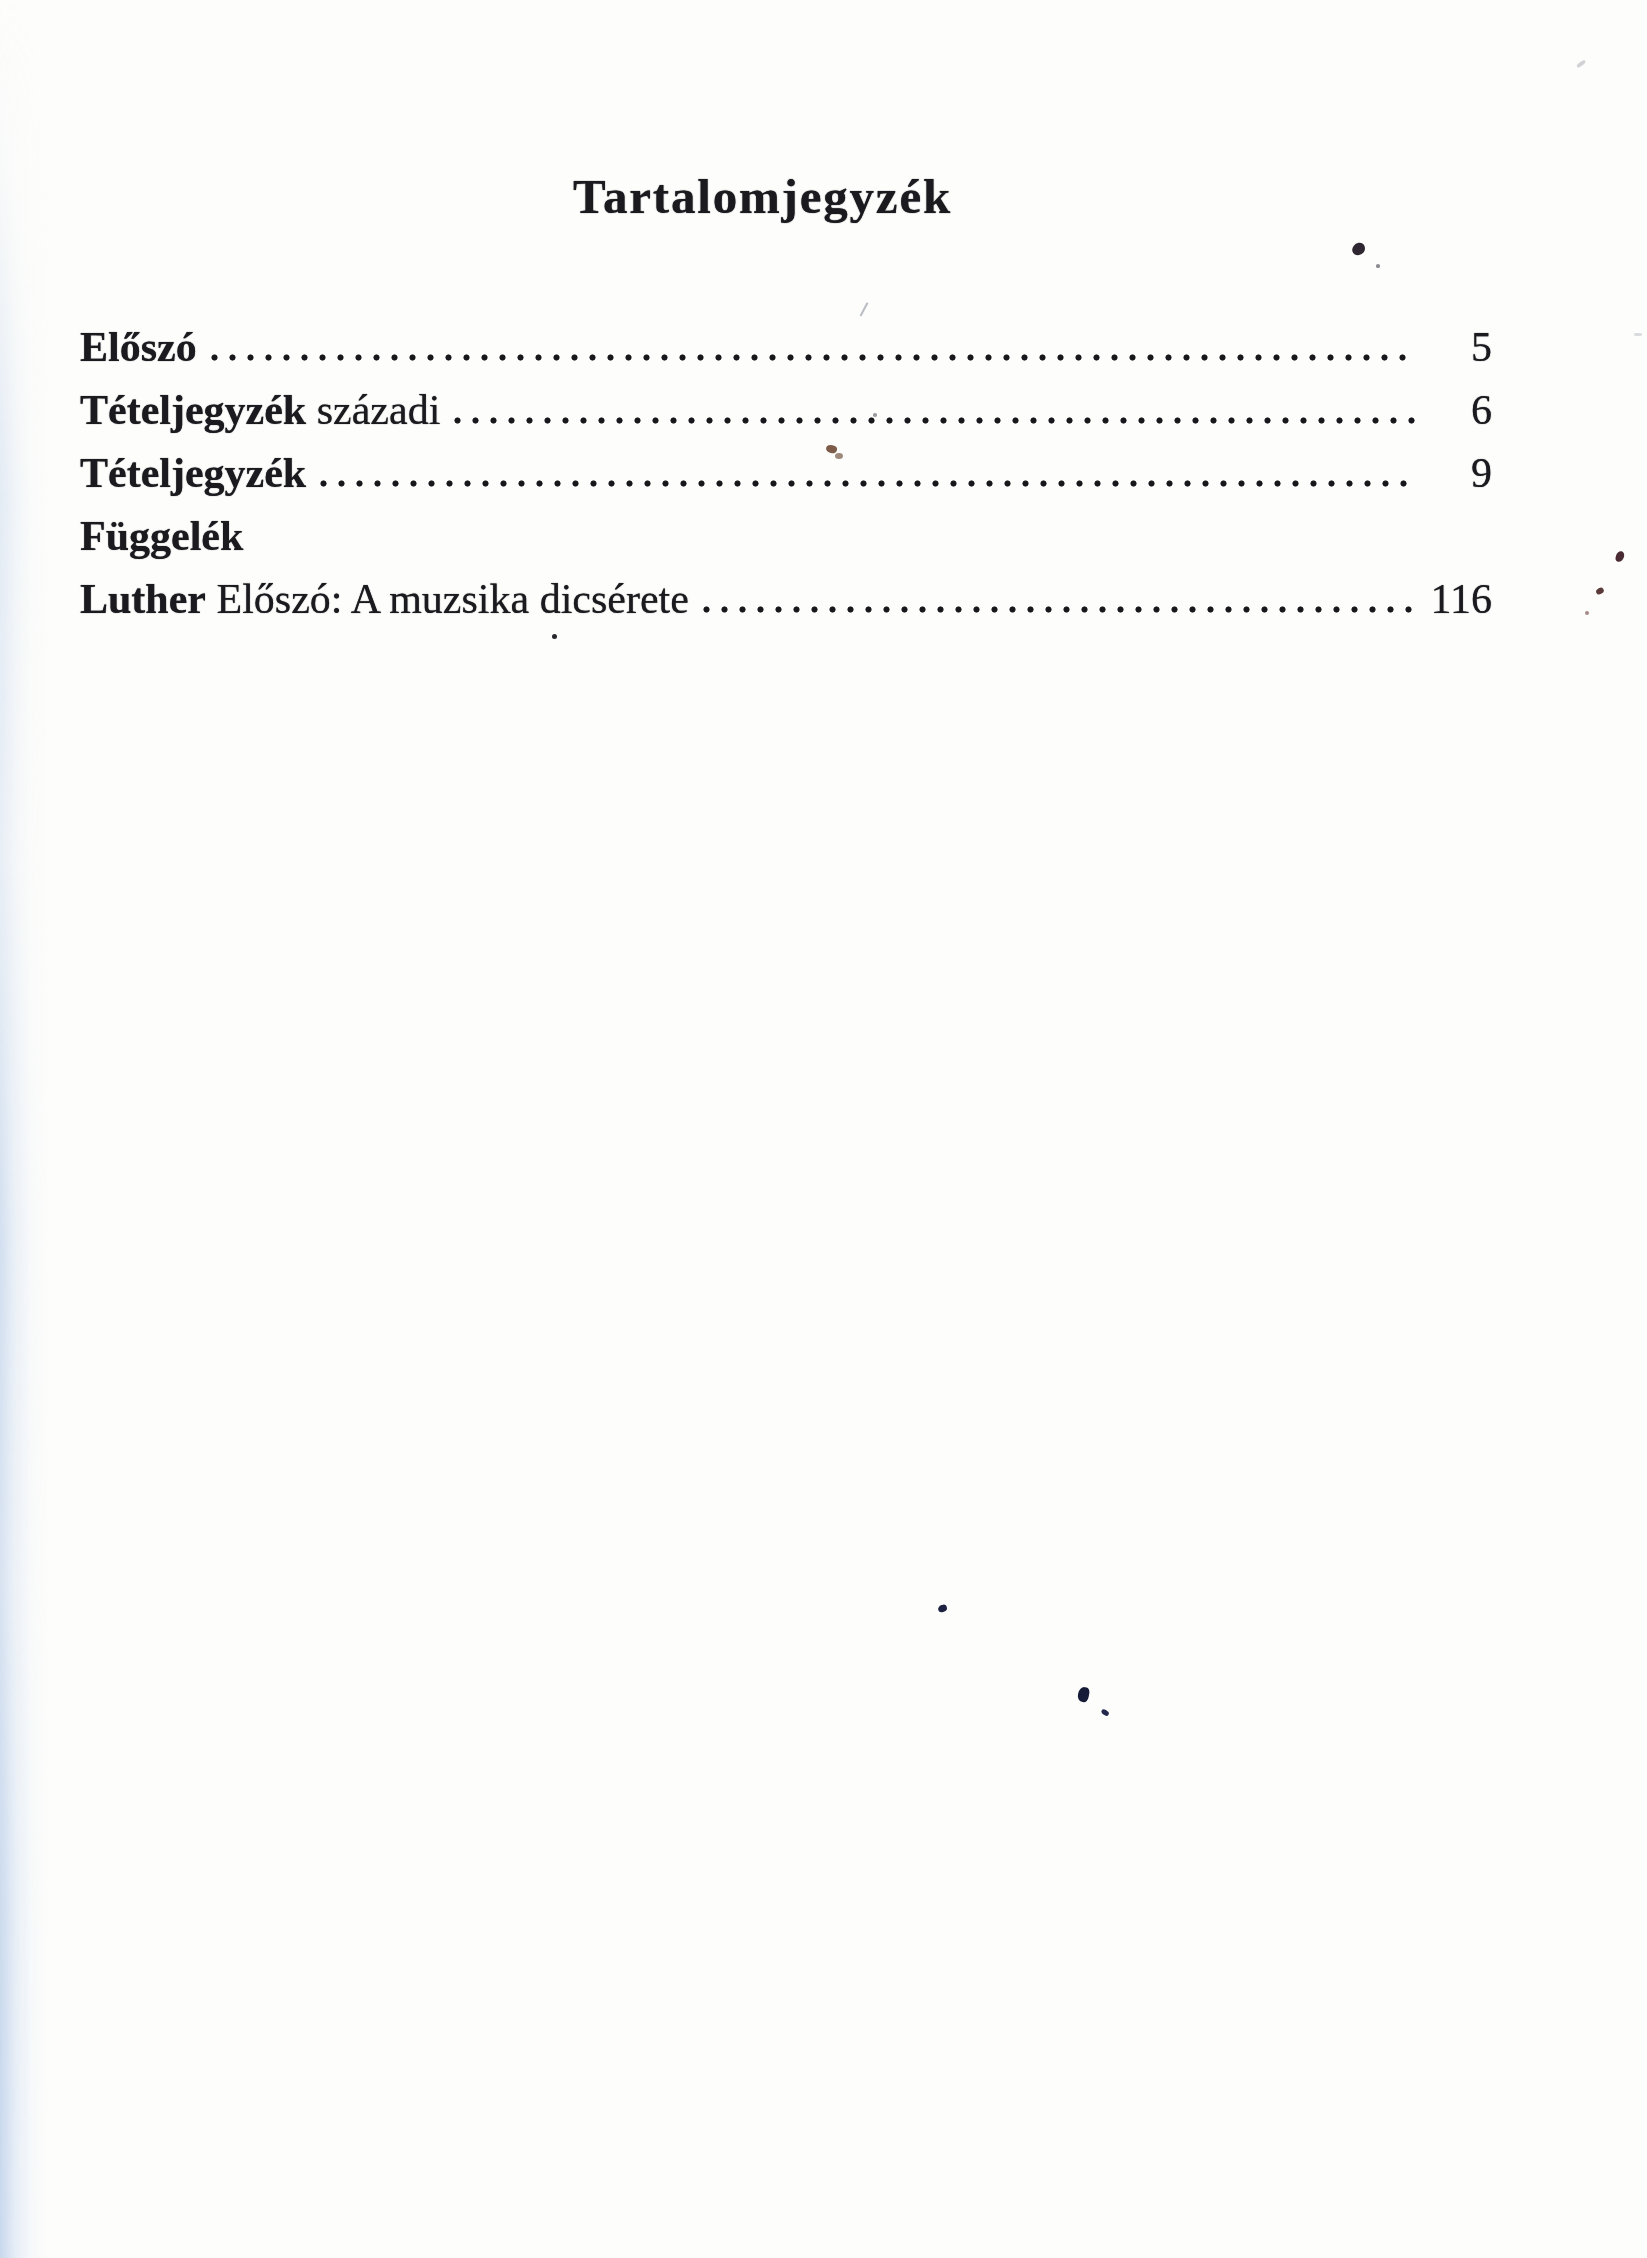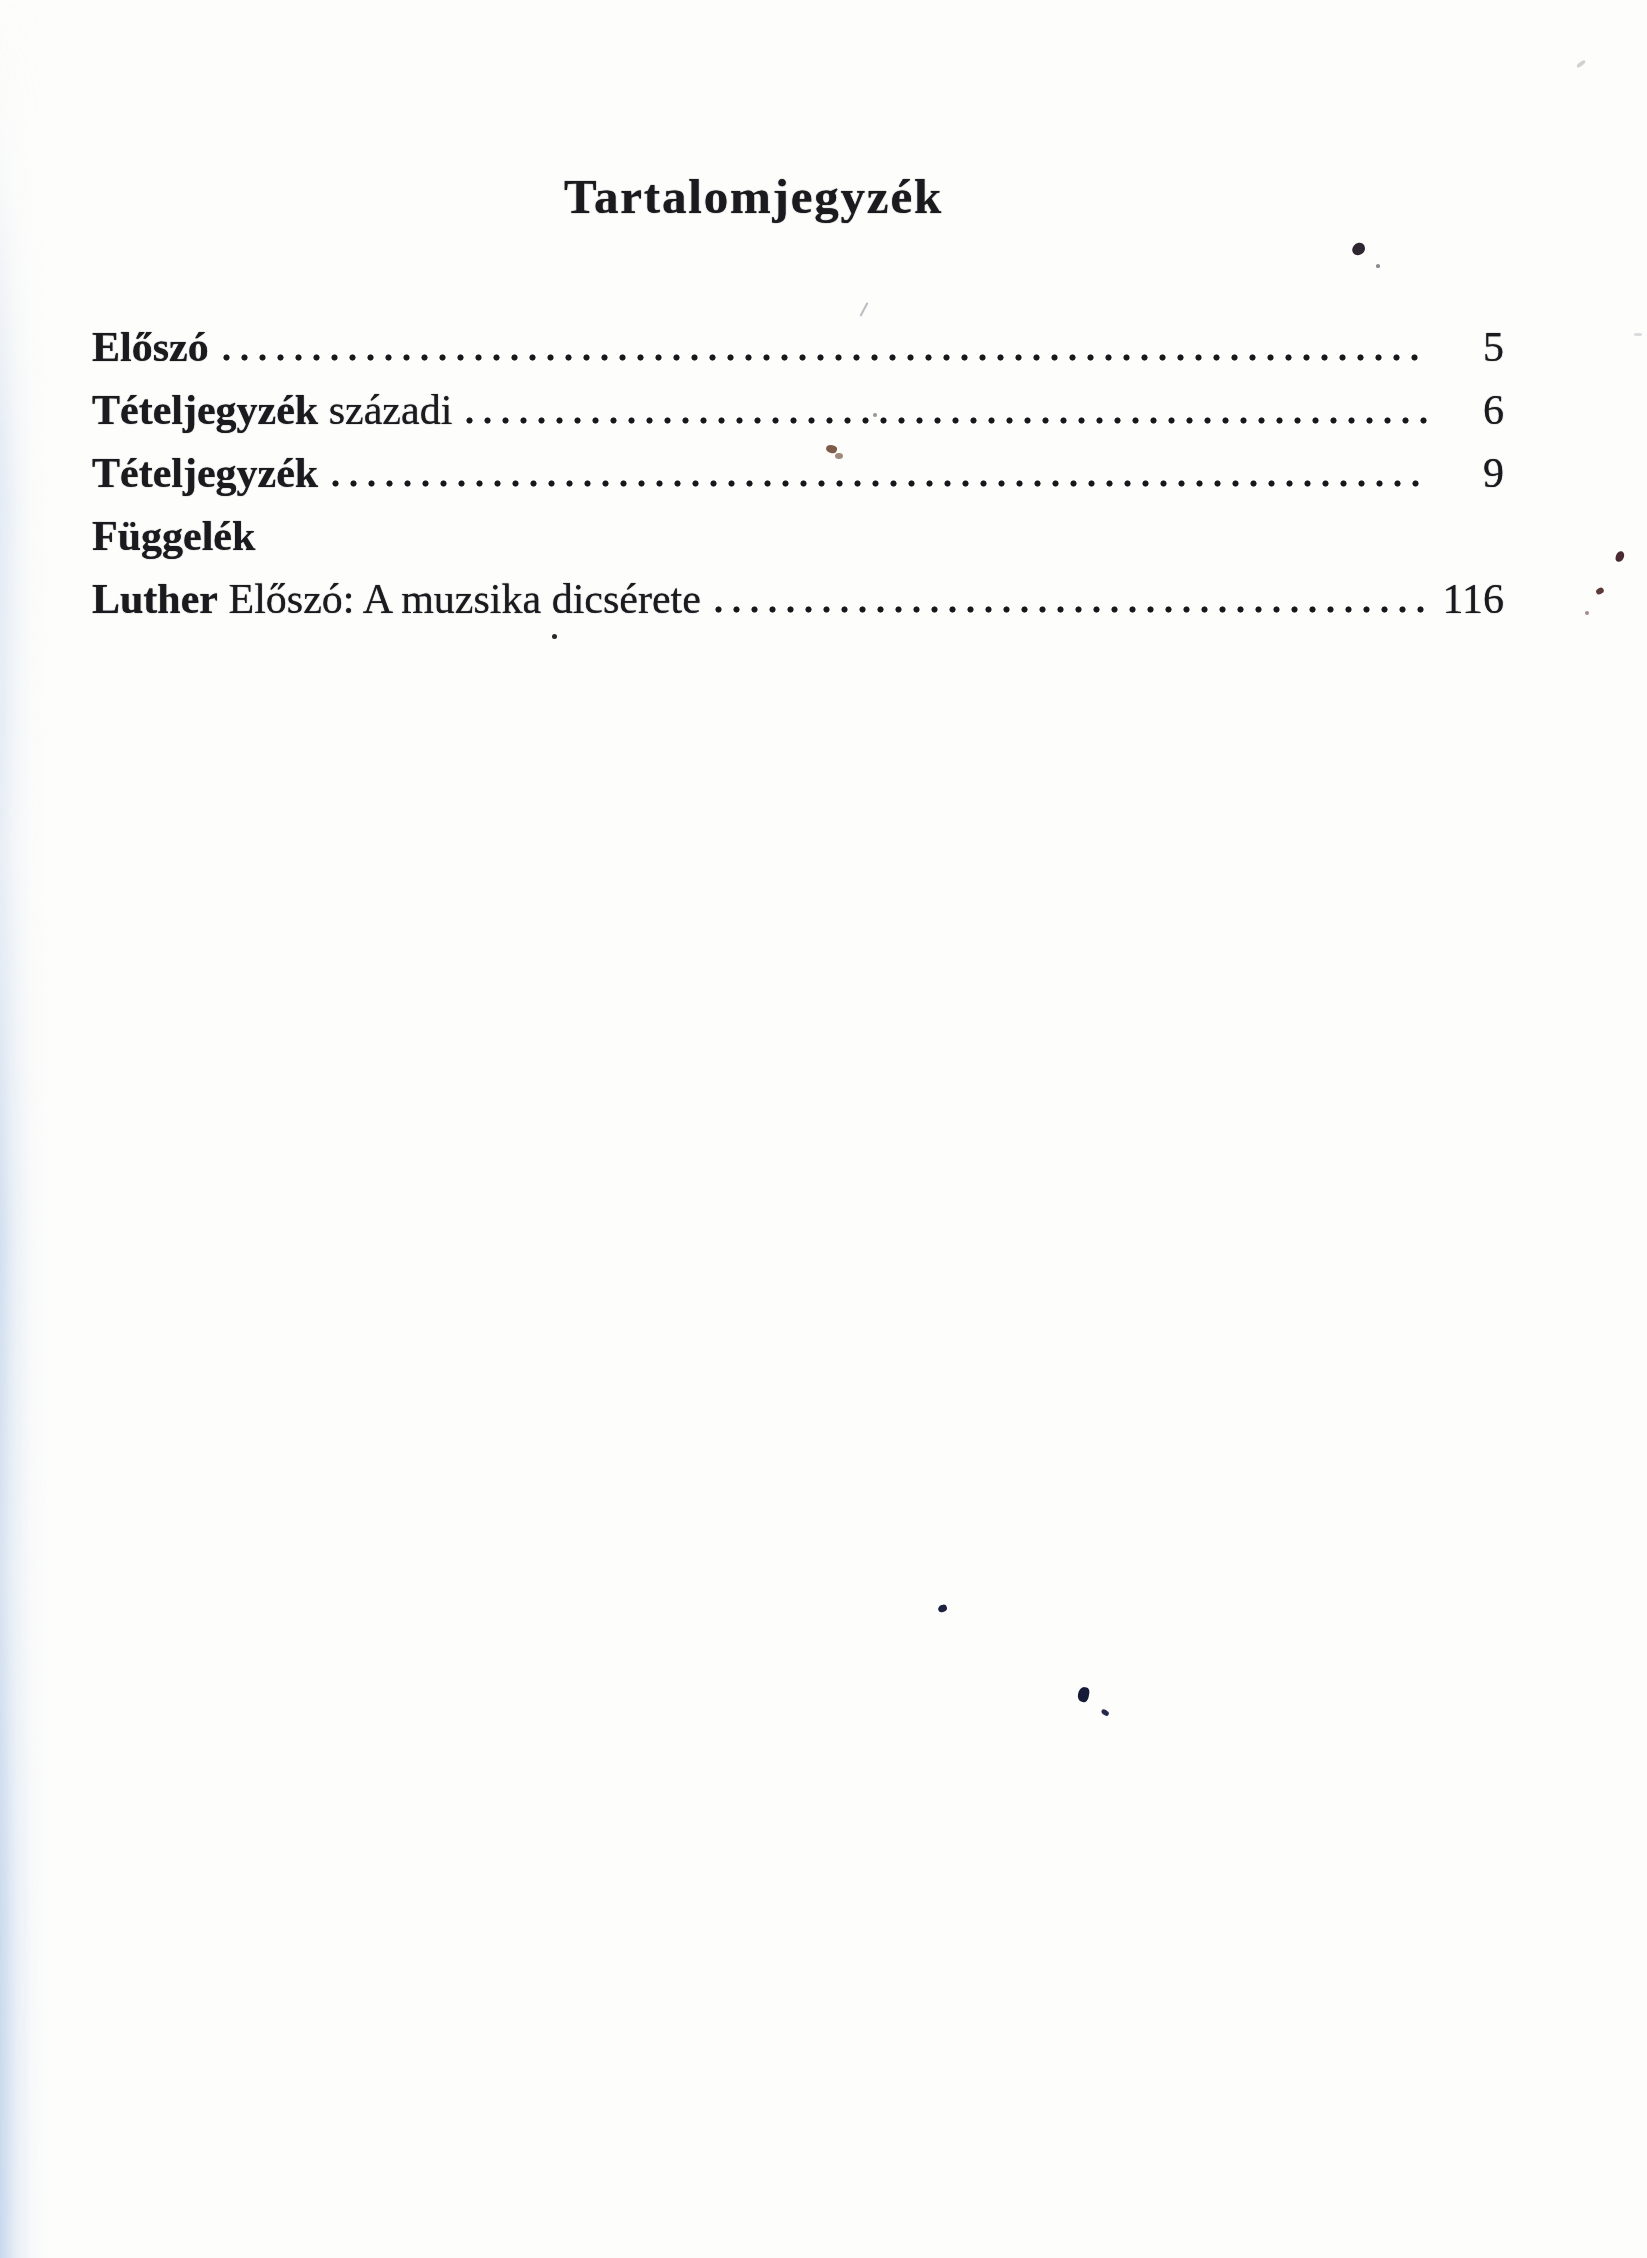--- a/index.html
+++ b/index.html
@@ -28,31 +28,31 @@
       rgba(0,0,0,0.80) 55%, rgba(0,0,0,0.70) 70%,
       rgba(0,0,0,0.95) 85%, rgba(0,0,0,1) 100%);
     mask-image: linear-gradient(180deg,
       rgba(0,0,0,0) 0%, rgba(0,0,0,0.10) 8%,
       rgba(0,0,0,0.50) 22%, rgba(0,0,0,0.38) 38%,
       rgba(0,0,0,0.80) 55%, rgba(0,0,0,0.70) 70%,
       rgba(0,0,0,0.95) 85%, rgba(0,0,0,1) 100%);
   }
   .title {
     position: absolute;
-    top: 168px; left: 8px;
+    top: 168px; left: 17px;
     width: 1491px;
     text-align: center;
     font-size: 49px;
     font-weight: bold;
     letter-spacing: 1.8px;
     text-shadow: 0 0 1.1px rgba(18,18,24,0.9);
   }
   .toc {
     position: absolute;
-    left: 92px; top: 316px;
+    left: 80px; top: 316px;
     width: 1412px;
   }
   .row {
     display: flex;
     align-items: baseline;
     height: 63px;
     line-height: 63px;
     font-size: 42px;
     white-space: pre;
     text-shadow: 0 0 1px rgba(18,18,24,0.85);

